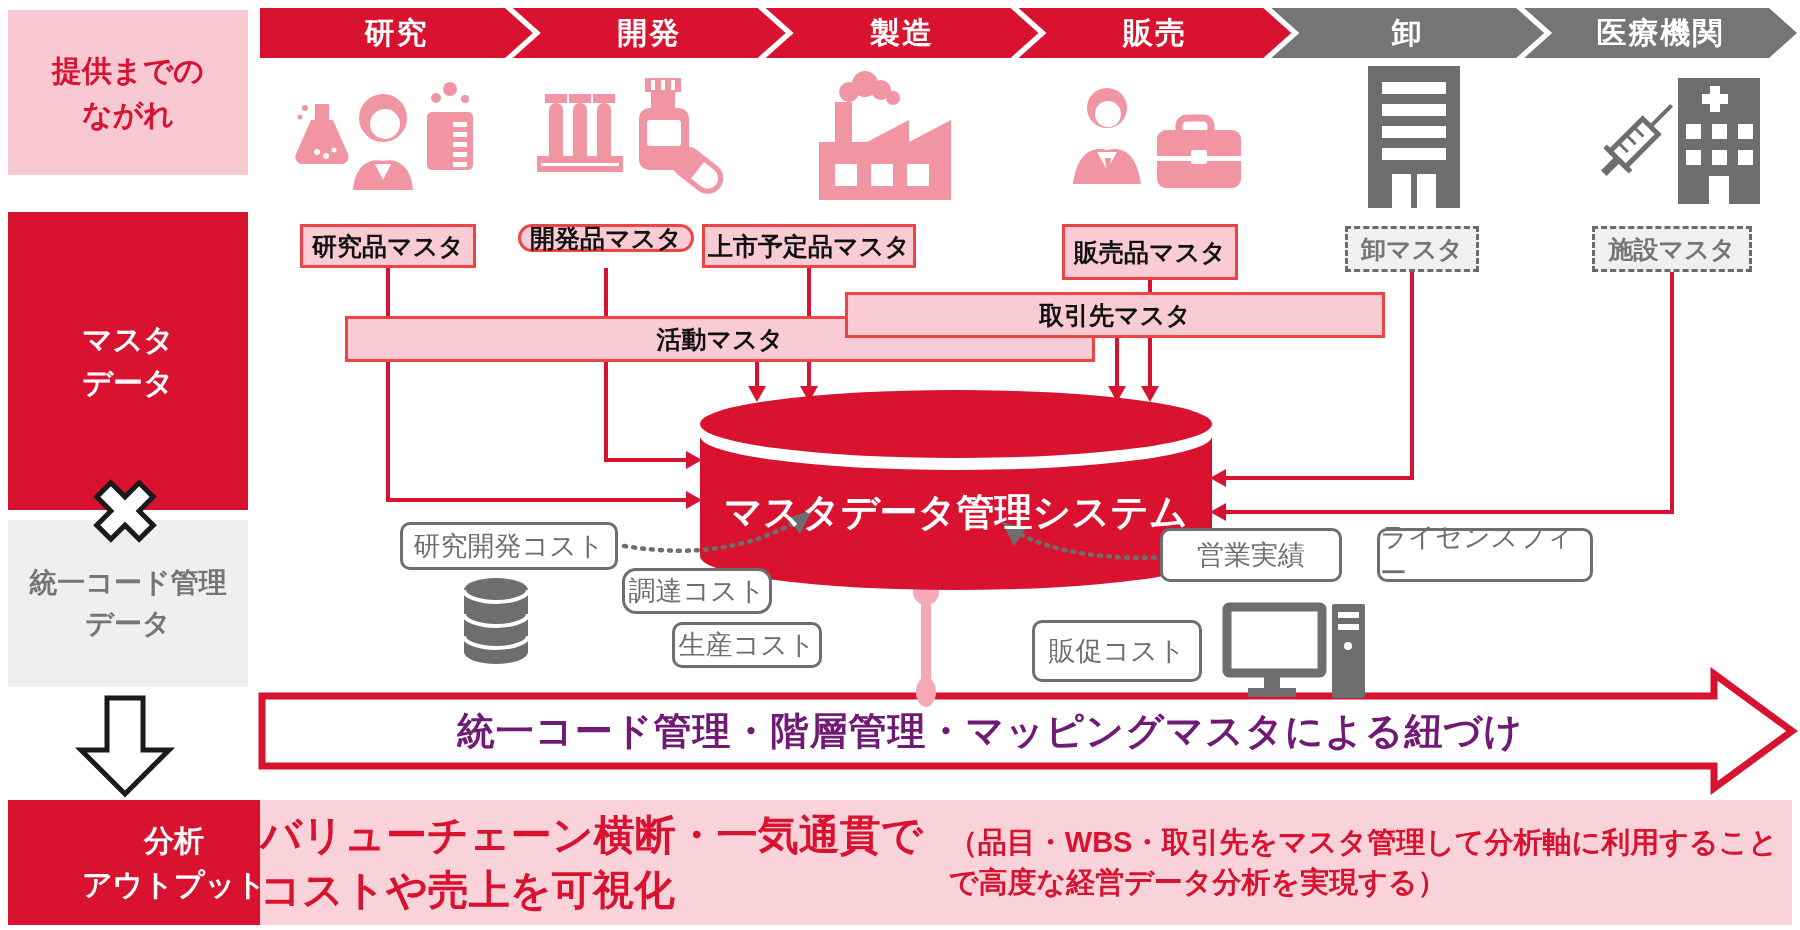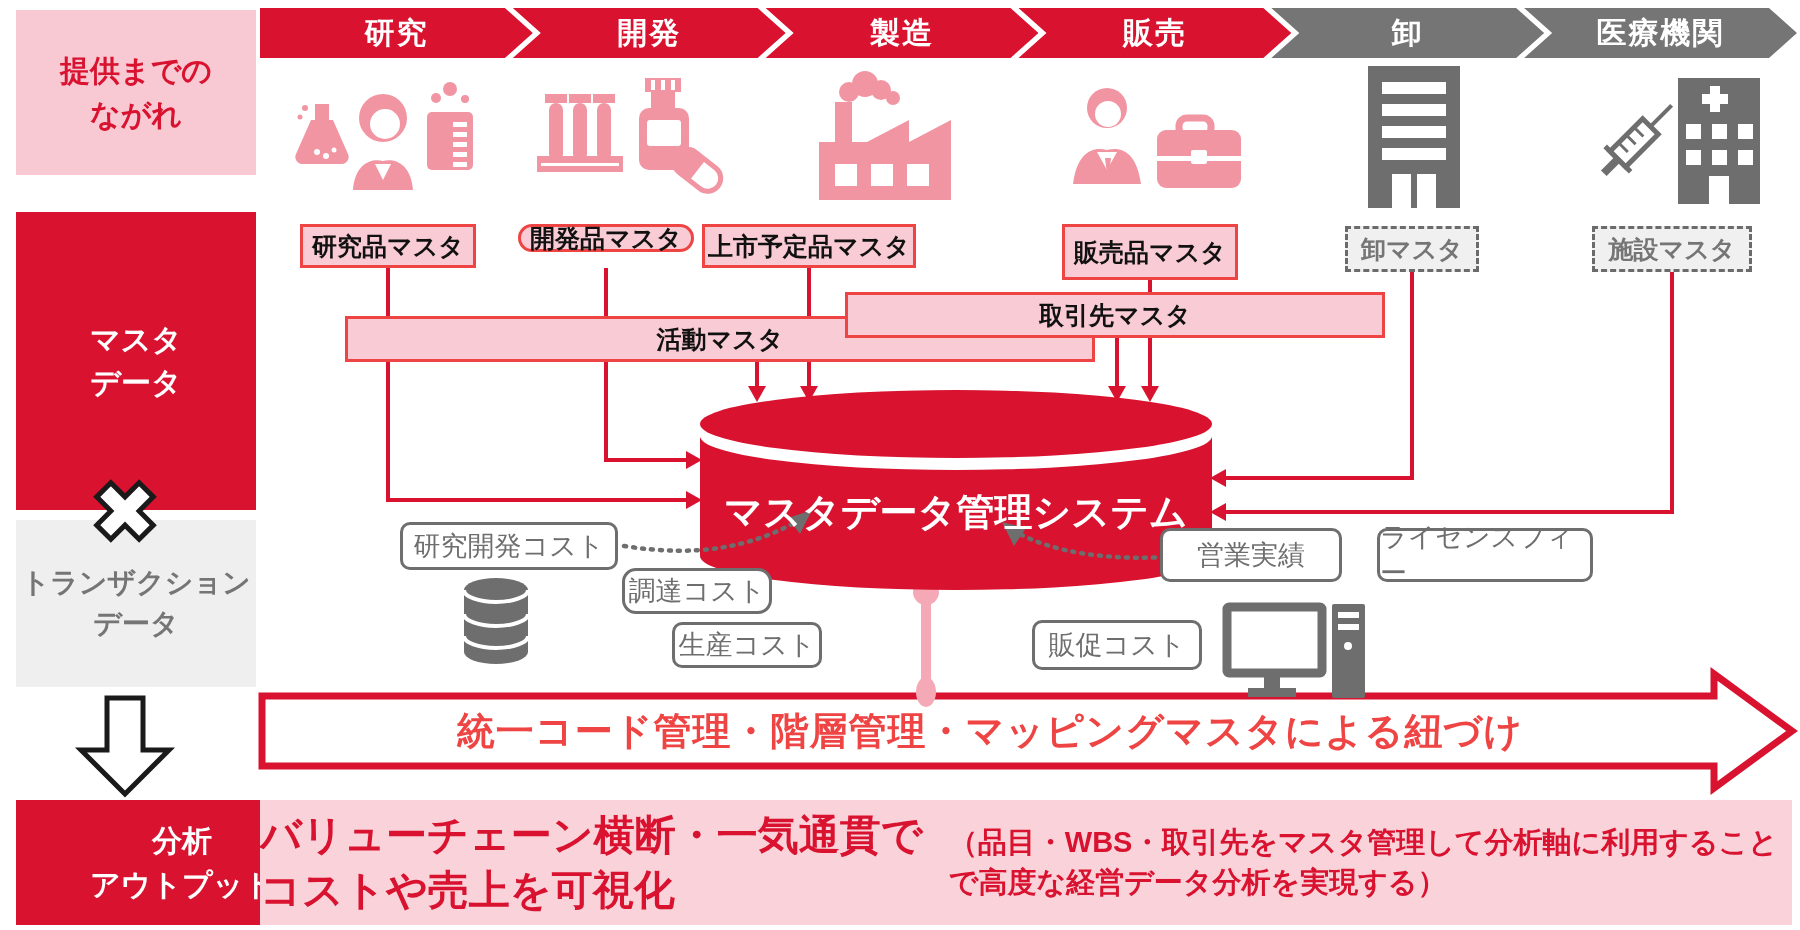--- a/index.html
+++ b/index.html
@@ -1,21 +1,21 @@
 <!DOCTYPE html>
 <html><head>
 <meta charset="utf-8">
 <style>
   html,body{margin:0;padding:0;background:#fff;}
   #app{position:relative;width:1800px;height:930px;background:#fff;overflow:hidden;
        font-family:"Liberation Sans","DejaVu Sans",sans-serif;}
   .abs{position:absolute;}
   
   .side-box{position:absolute;left:8px;width:240px;display:flex;align-items:center;justify-content:center;
-            text-align:center;font-weight:bold;white-space:pre-line;line-height:1.45;z-index:2;margin-left:8px;}
+            text-align:center;font-weight:bold;white-space:pre-line;line-height:1.45;z-index:2;}
   .side-flow{top:10px;height:165px;background:#f9c9d3;color:#d8122f;font-size:30px;}
   .side-master{top:212px;height:298px;background:#d8122f;color:#fff;font-size:30px;}
   .side-trans{top:520px;height:167px;background:#efefef;color:#757575;font-size:28px;}
   .side-analysis{top:800px;height:125px;background:#d8122f;color:#fff;font-size:30px;padding-left:46px;}
   .icon-x{left:83px;top:469px;z-index:4;overflow:visible;}
   .icon-down{left:73px;top:694px;z-index:2;overflow:visible;}
   
   .stages{position:absolute;left:260px;top:8px;width:1537px;height:50px;display:flex;z-index:2;}
   .stage{flex:1;display:flex;align-items:center;justify-content:center;color:#fff;font-weight:bold;
          font-size:30px;letter-spacing:2px;margin-left:-20px;
@@ -36,30 +36,30 @@
   .m5{left:1345px;top:226px;width:134px;height:46px;}
   .m6{left:1592px;top:226px;width:160px;height:46px;}
   .bar-activity{left:345px;top:316px;width:750px;height:46px;z-index:3;}
   .bar-partner{left:845px;top:292px;width:540px;height:46px;z-index:4;}
   
   .tbox{position:absolute;display:flex;align-items:center;justify-content:center;z-index:3;background:#fff;
         border:3px solid #6e6e6e;border-radius:10px;color:#6e6e6e;font-size:27px;box-sizing:border-box;}
   .t1{left:400px;top:522px;width:218px;height:48px;}
   .t2{left:622px;top:568px;width:150px;height:46px;border-radius:14px;}
   .t3{left:672px;top:622px;width:150px;height:46px;}
-  .t4{left:1032px;top:620px;width:170px;height:50px;}
+  .t4{left:1032px;top:620px;width:170px;height:62px;}
   .t5{left:1160px;top:528px;width:182px;height:54px;}
   .t6{left:1377px;top:528px;width:216px;height:54px;}
   
   #svg-layer{position:absolute;left:0;top:0;z-index:1;}
   
   .cyl-label{position:absolute;left:700px;top:482px;width:512px;height:60px;display:flex;align-items:center;
              justify-content:center;color:#fff;font-weight:bold;font-size:38px;z-index:5;}
   .bigarrow-label{position:absolute;left:300px;top:700px;width:1380px;height:62px;display:flex;align-items:center;
-             justify-content:center;color:#ef4444;font-weight:bold;font-size:38px;z-index:5;letter-spacing:1px;}
+             justify-content:center;color:#701a75;font-weight:bold;font-size:38px;z-index:5;letter-spacing:1px;}
   .bottom-band{position:absolute;left:260px;top:800px;width:1532px;height:125px;background:#fad2da;z-index:2;
                display:flex;flex-direction:row;align-items:center;justify-content:center;gap:4px;}
   .bottom-title{color:#d8122f;font-weight:bold;font-size:41px;}
   .bottom-sub{color:#d8122f;font-weight:bold;font-size:29px;}
 </style>
 </head>
 <body>
 
 <div id="app">
 
@@ -107,21 +107,21 @@
     </g>
 
     <polygon points="262,696 1714,696 1714,674 1792,731 1714,788 1714,766 262,766" fill="#ffffff" stroke="#d8122f" stroke-width="7"></polygon>
     <ellipse cx="926" cy="692" rx="10" ry="15" fill="#f5a8b6"></ellipse>
   </svg>
 
   <div class="side-box side-flow">提供までの
 ながれ</div>
   <div class="side-box side-master">マスタ
 データ</div>
-  <div class="side-box side-trans">トランザクション
+  <div class="side-box side-trans">統一コード管理
 データ</div>
   <div class="side-box side-analysis">分析
 アウトプット</div>
   <svg class="abs icon-x" width="84" height="84" viewBox="0 0 84 84">
     <path transform="rotate(45 42 42)" d="M32,12 h20 v20 h20 v20 h-20 v20 h-20 v-20 h-20 v-20 h20 z" fill="#ffffff" stroke="#1a1a1a" stroke-width="5" stroke-linejoin="miter"></path>
   </svg>
   <svg class="abs icon-down" width="104" height="104" viewBox="0 0 104 104">
     <path d="M34,4 H70 V56 H96 L52,100 L8,56 H34 Z" fill="#ffffff" stroke="#1a1a1a" stroke-width="5" stroke-linejoin="miter"></path>
   </svg>
 

